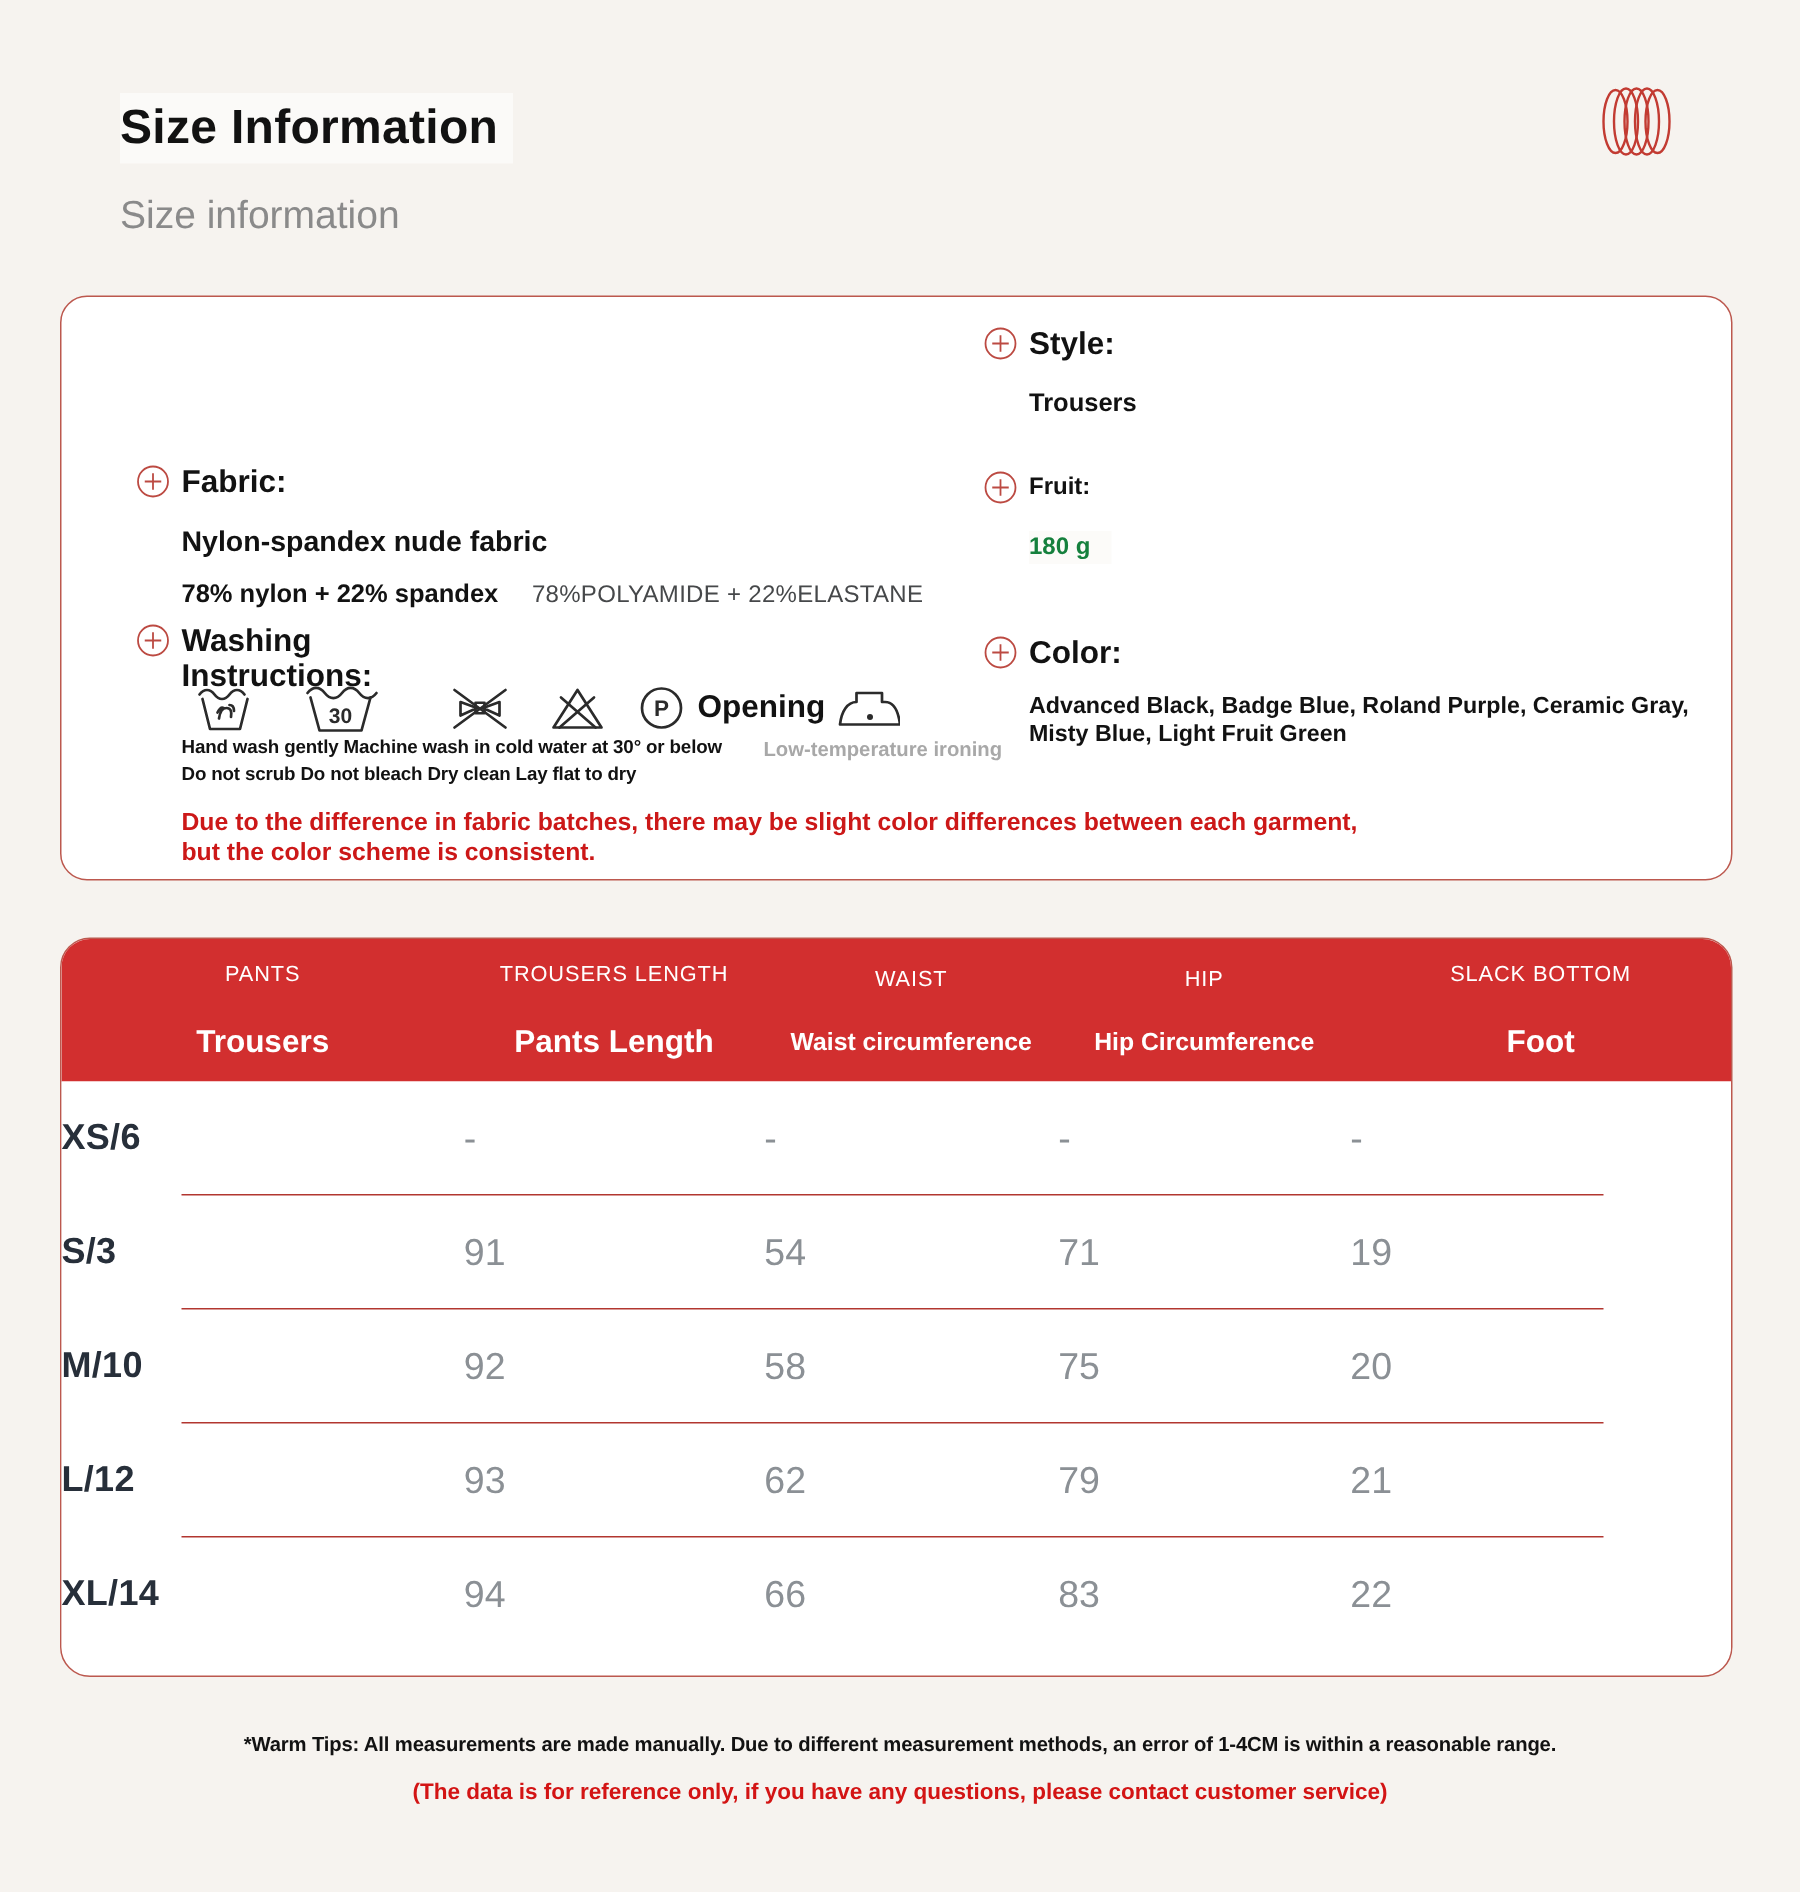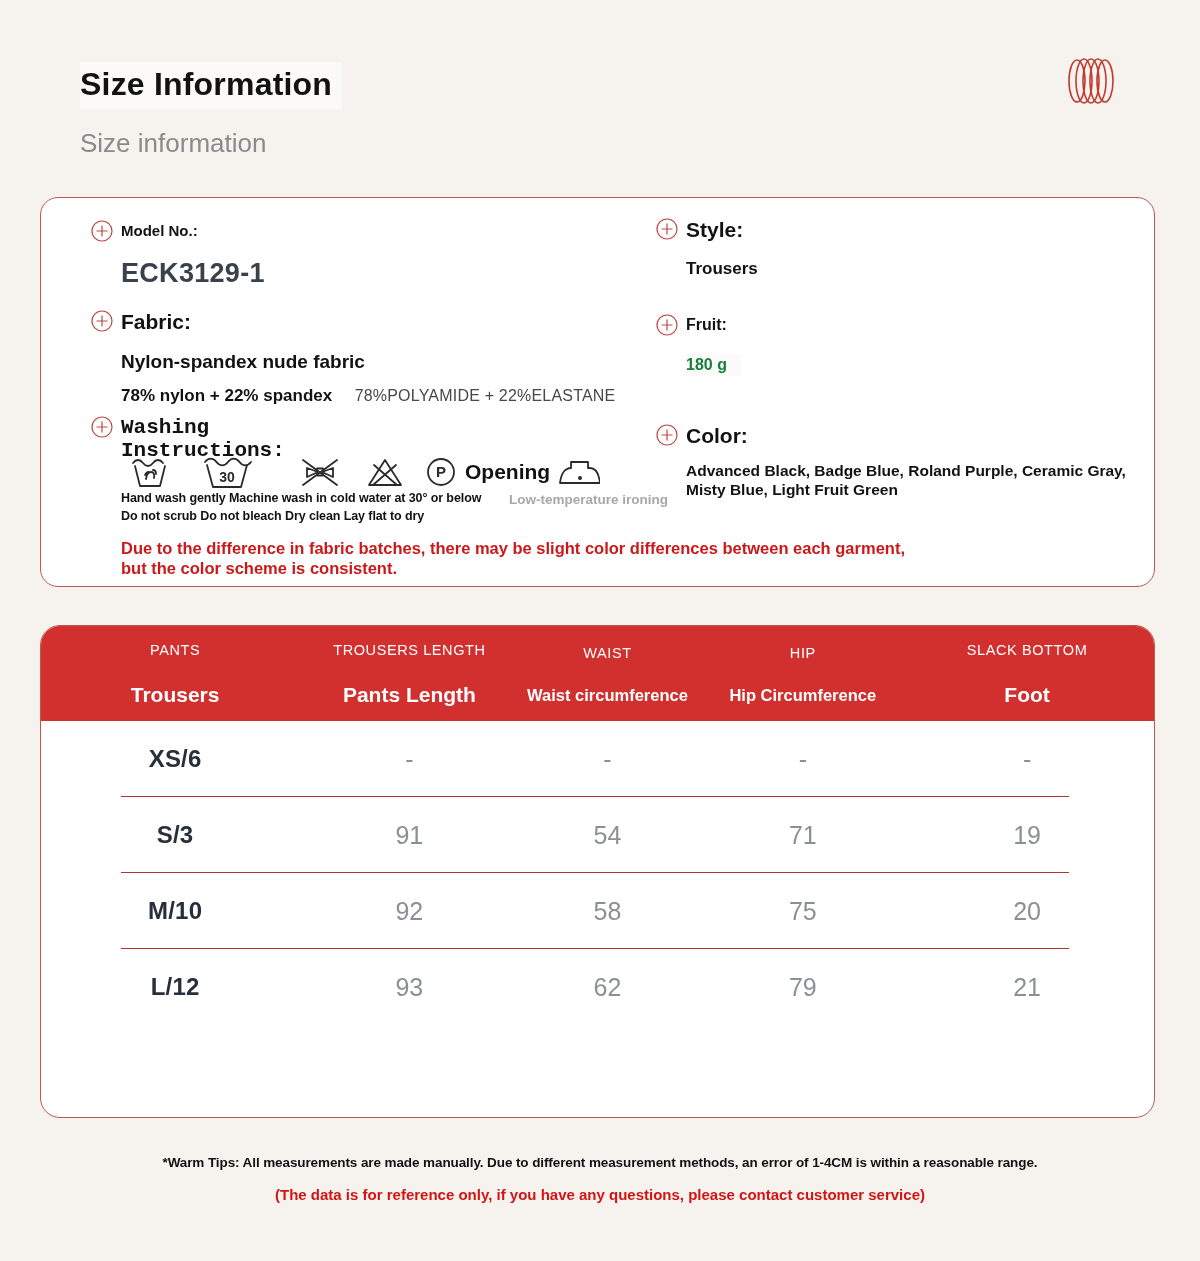--- a/index.html
+++ b/index.html
@@ -34,21 +34,21 @@
   .plus svg { width:22px; height:22px; }
   .plus circle { fill:none; stroke:#bc4a42; stroke-width:1.2; }
   .plus path { stroke:#bc4a42; stroke-width:1.2; fill:none; }
 
   .field { position:absolute; }
   .lblrow { display:flex; align-items:flex-start; gap:8px; }
   .lbl { font-weight:700; color:#121212; }
   .lbl.sm { font-size:15px; padding-top:2px; }
   .lbl.md { font-size:16px; padding-top:2px; }
   .lbl.lg { font-size:21px; line-height:1.1; }
-  .wrap150 { width:150px;font-family:Liberation Mono, monospace; }
+  .wrap150 { width:150px; }
 
   .model-value { margin:16px 0 0 30px; font-size:27px; font-weight:600; color:#39424b; letter-spacing:0.3px; }
   .fabric-name { font-size:19px; font-weight:700; color:#121212; }
   .comp-bold { font-size:17px; font-weight:700; color:#121212; }
   .comp-alt  { font-size:16px; font-weight:500; color:#46484a; margin-left:18px; letter-spacing:0.2px; }
   .style-value { font-size:17px; font-weight:700; color:#121212; }
   .weight-value { font-size:16px; font-weight:700; color:#15803d; background:#fcfbf9; padding:2px 14px 2px 0; display:inline-block; }
   .color-value { width:455px; font-size:15.5px; font-weight:700; color:#121212; line-height:1.25; }
   .fabric-note {
     width:795px; font-size:16.5px; font-weight:700; color:#cc1818; line-height:1.22;
@@ -78,21 +78,21 @@
 
   .tbody { background:#ffffff; }
   .trow {
     position:relative; display:grid; grid-template-columns:24.1% 18% 17.6% 17.5% 22.8%;
     height:76px; align-items:center;
   }
   .trow:not(:last-child)::after {
     content:""; position:absolute; left:80px; right:85px; bottom:0;
     border-bottom:1.2px solid #b23630;
   }
-  .cell { text-align:center; }
+  .cell { }
   .cell.size { font-size:24px; font-weight:700; color:#272f3a; letter-spacing:0.2px; }
   .cell.val  { font-size:25px; font-weight:400; color:#8b9095; }
 
   
   .warm-tips {
     position:absolute; top:1155px; left:0; width:100%; text-align:center;
     font-size:13.5px; font-weight:700; color:#121212; letter-spacing:-0.1px;
   }
   .reference-note {
     position:absolute; top:1186px; left:0; width:100%; text-align:center;
@@ -111,30 +111,20 @@
       <ellipse cx="11" cy="26" rx="8" ry="21"></ellipse>
       <ellipse cx="18" cy="26" rx="8" ry="22"></ellipse>
       <ellipse cx="25" cy="26" rx="8" ry="22"></ellipse>
       <ellipse cx="32" cy="26" rx="8" ry="22"></ellipse>
       <ellipse cx="39" cy="26" rx="8" ry="21"></ellipse>
     </svg>
   </div>
 
   <section class="card info-card">
 
-    <div class="field" style="left:50px; top:22px;">
-      <div class="lblrow">
-        <span class="plus"><svg viewBox="0 0 22 22">
-              <circle cx="11" cy="11" r="10"></circle>
-              <path d="M11 5.5v11M5.5 11h11"></path>
-            </svg></span>
-        <span class="lbl sm">Model No.:</span>
-      </div>
-      <div class="model-value">ECK3129-1</div>
-    </div>
 
     <div class="field" style="left:50px; top:112px;">
       <div class="lblrow">
         <span class="plus"><svg viewBox="0 0 22 22">
               <circle cx="11" cy="11" r="10"></circle>
               <path d="M11 5.5v11M5.5 11h11"></path>
             </svg></span>
         <span class="lbl lg">Fabric:</span>
       </div>
     </div>
@@ -287,19 +277,26 @@
         <div class="cell val">75</div>
         <div class="cell val">20</div>
       </div>
       <div class="trow">
         <div class="cell size">L/12</div>
         <div class="cell val">93</div>
         <div class="cell val">62</div>
         <div class="cell val">79</div>
         <div class="cell val">21</div>
       </div>
+      <div class="trow">
+        <div class="cell size">XL/14</div>
+        <div class="cell val">94</div>
+        <div class="cell val">66</div>
+        <div class="cell val">83</div>
+        <div class="cell val">22</div>
+      </div>
     </div>
   </section>
 
   <p class="warm-tips">*Warm Tips: All measurements are made manually. Due to different measurement methods, an error of 1-4CM is within a reasonable range.</p>
   <p class="reference-note">(The data is for reference only, if you have any questions, please contact customer service)</p>
 
 </div>
 
 </body></html>

